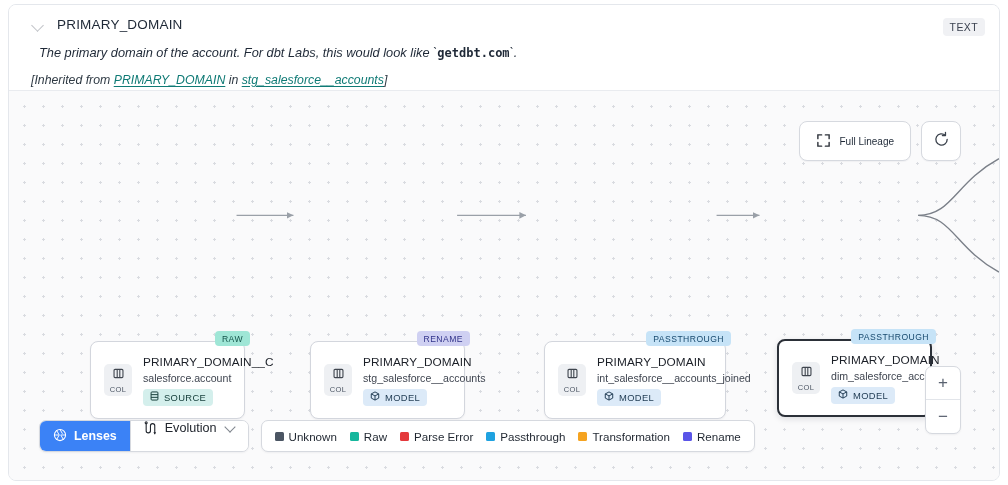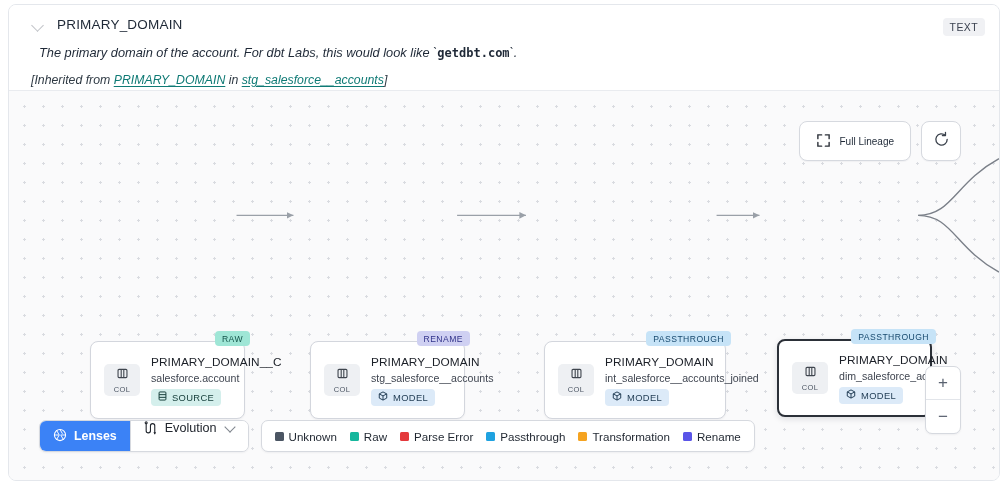--- a/index.html
+++ b/index.html
@@ -154,21 +154,21 @@
     box-shadow: 0 2px 6px rgba(16,24,40,.13);
   }
   .node-inner {
     display: flex;
     align-items: center;
     height: 100%;
     padding: 0 12px 0 13px;
     gap: 11px;
   }
   .col-chip {
-    width: 36px; height: 32px;
+    width: 28px; height: 32px;
     background: #eef0f3;
     border-radius: 5px;
     display: flex; flex-direction: column;
     align-items: center; justify-content: center;
     gap: 1px;
     flex: 0 0 auto;
   }
   .col-chip .lbl {
     font-size: 7.5px;
     color: #4b5563;

